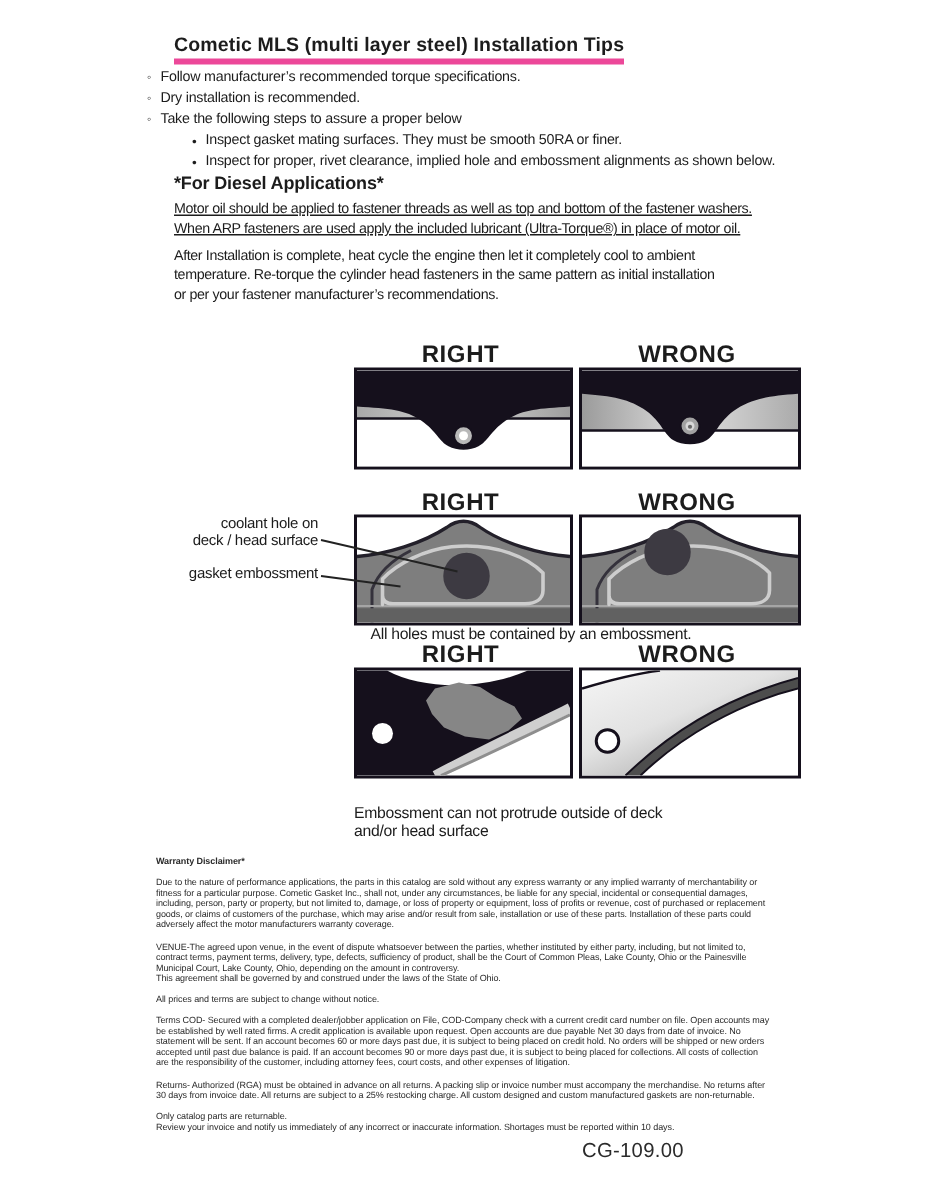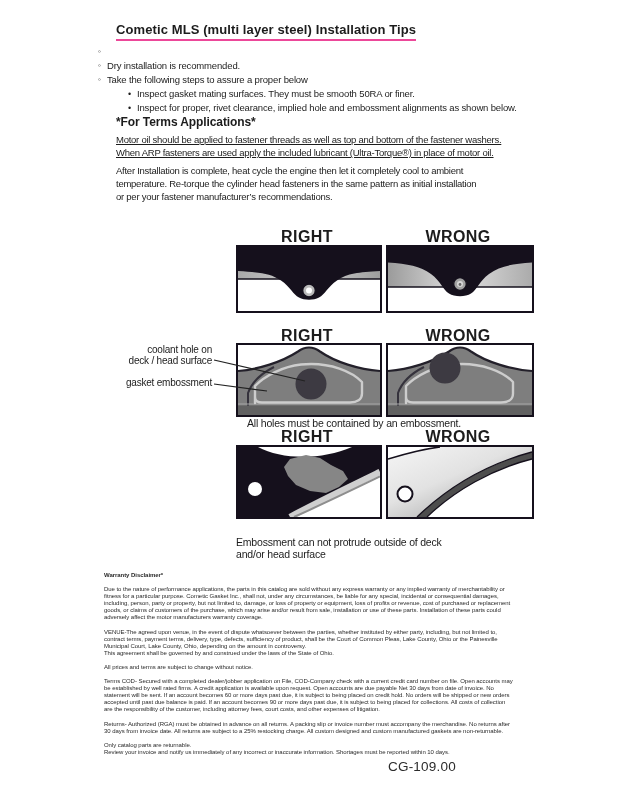--- a/index.html
+++ b/index.html
@@ -4,21 +4,21 @@
 <style>
   html,body{margin:0;padding:0;background:#ffffff;}
   .page{
     position:relative;width:618px;height:800px;background:#fff;overflow:hidden;
     font-family:"Liberation Sans","DejaVu Sans",sans-serif;color:var(--ink,#1c1c1c);
   }
   .prelines{white-space:pre-line;}
   .page-title{
     position:absolute;left:116px;top:22px;margin:0;
     font-size:13px;font-weight:bold;letter-spacing:.1px;
-    border-bottom:2px solid #ec4899;padding-bottom:2px;display:inline-block;
+    border-bottom:4px solid #ec4899;padding-bottom:2px;display:inline-block;
   }
   .tips{position:absolute;left:98px;top:45px;font-size:9.5px;letter-spacing:-.15px;}
   .tip-row{display:flex;line-height:13.5px;}
   .tip-row .marker{width:9px;flex:0 0 9px;font-size:8px;line-height:14px;}
   .tip-row.sub{margin-left:30px;}
   .tip-row.sub .marker{font-size:9px;}
   .diesel-heading{
     position:absolute;left:116px;top:115px;margin:0;
     font-size:12px;font-weight:bold;letter-spacing:-.1px;
   }
@@ -56,40 +56,41 @@
 </head>
 <body>
 
 <div class="page">
 
   <h1 class="page-title">Cometic MLS (multi layer steel) Installation Tips</h1>
 
   <div class="tips">
     <div class="tip-row">
       <span class="marker">◦</span>
+      <span>Follow manufacturer’s recommended torque specifications.</span>
     </div>
     <div class="tip-row">
       <span class="marker">◦</span>
       <span>Dry installation is recommended.</span>
     </div>
     <div class="tip-row">
       <span class="marker">◦</span>
       <span>Take the following steps to assure a proper below</span>
     </div>
     <div class="tip-row sub">
       <span class="marker">•</span>
       <span>Inspect gasket mating surfaces.  They must be smooth 50RA or finer.</span>
     </div>
     <div class="tip-row sub">
       <span class="marker">•</span>
       <span>Inspect for proper, rivet clearance, implied hole and embossment alignments as shown below.</span>
     </div>
   </div>
 
-  <h2 class="diesel-heading">*For Terms Applications*</h2>
+  <h2 class="diesel-heading">*For Diesel Applications*</h2>
   <p class="bodypara prelines p1">Motor oil should be applied to fastener threads as well as top and bottom of the fastener washers.
 When ARP fasteners are used apply the included lubricant (Ultra-Torque®) in place of motor oil.</p>
   <p class="bodypara prelines p2">After Installation is complete, heat cycle the engine then let it completely cool to ambient
 temperature. Re-torque the cylinder head fasteners in the same pattern as initial installation
 or per your fastener manufacturer’s recommendations.</p>
 
   <p class="dg-header" style="left:236px;top:230px;width:142px;">RIGHT</p>
   <p class="dg-header" style="left:386px;top:230px;width:144px;">WRONG</p>
 
   <div class="panel" style="left:236px;top:245px;">

